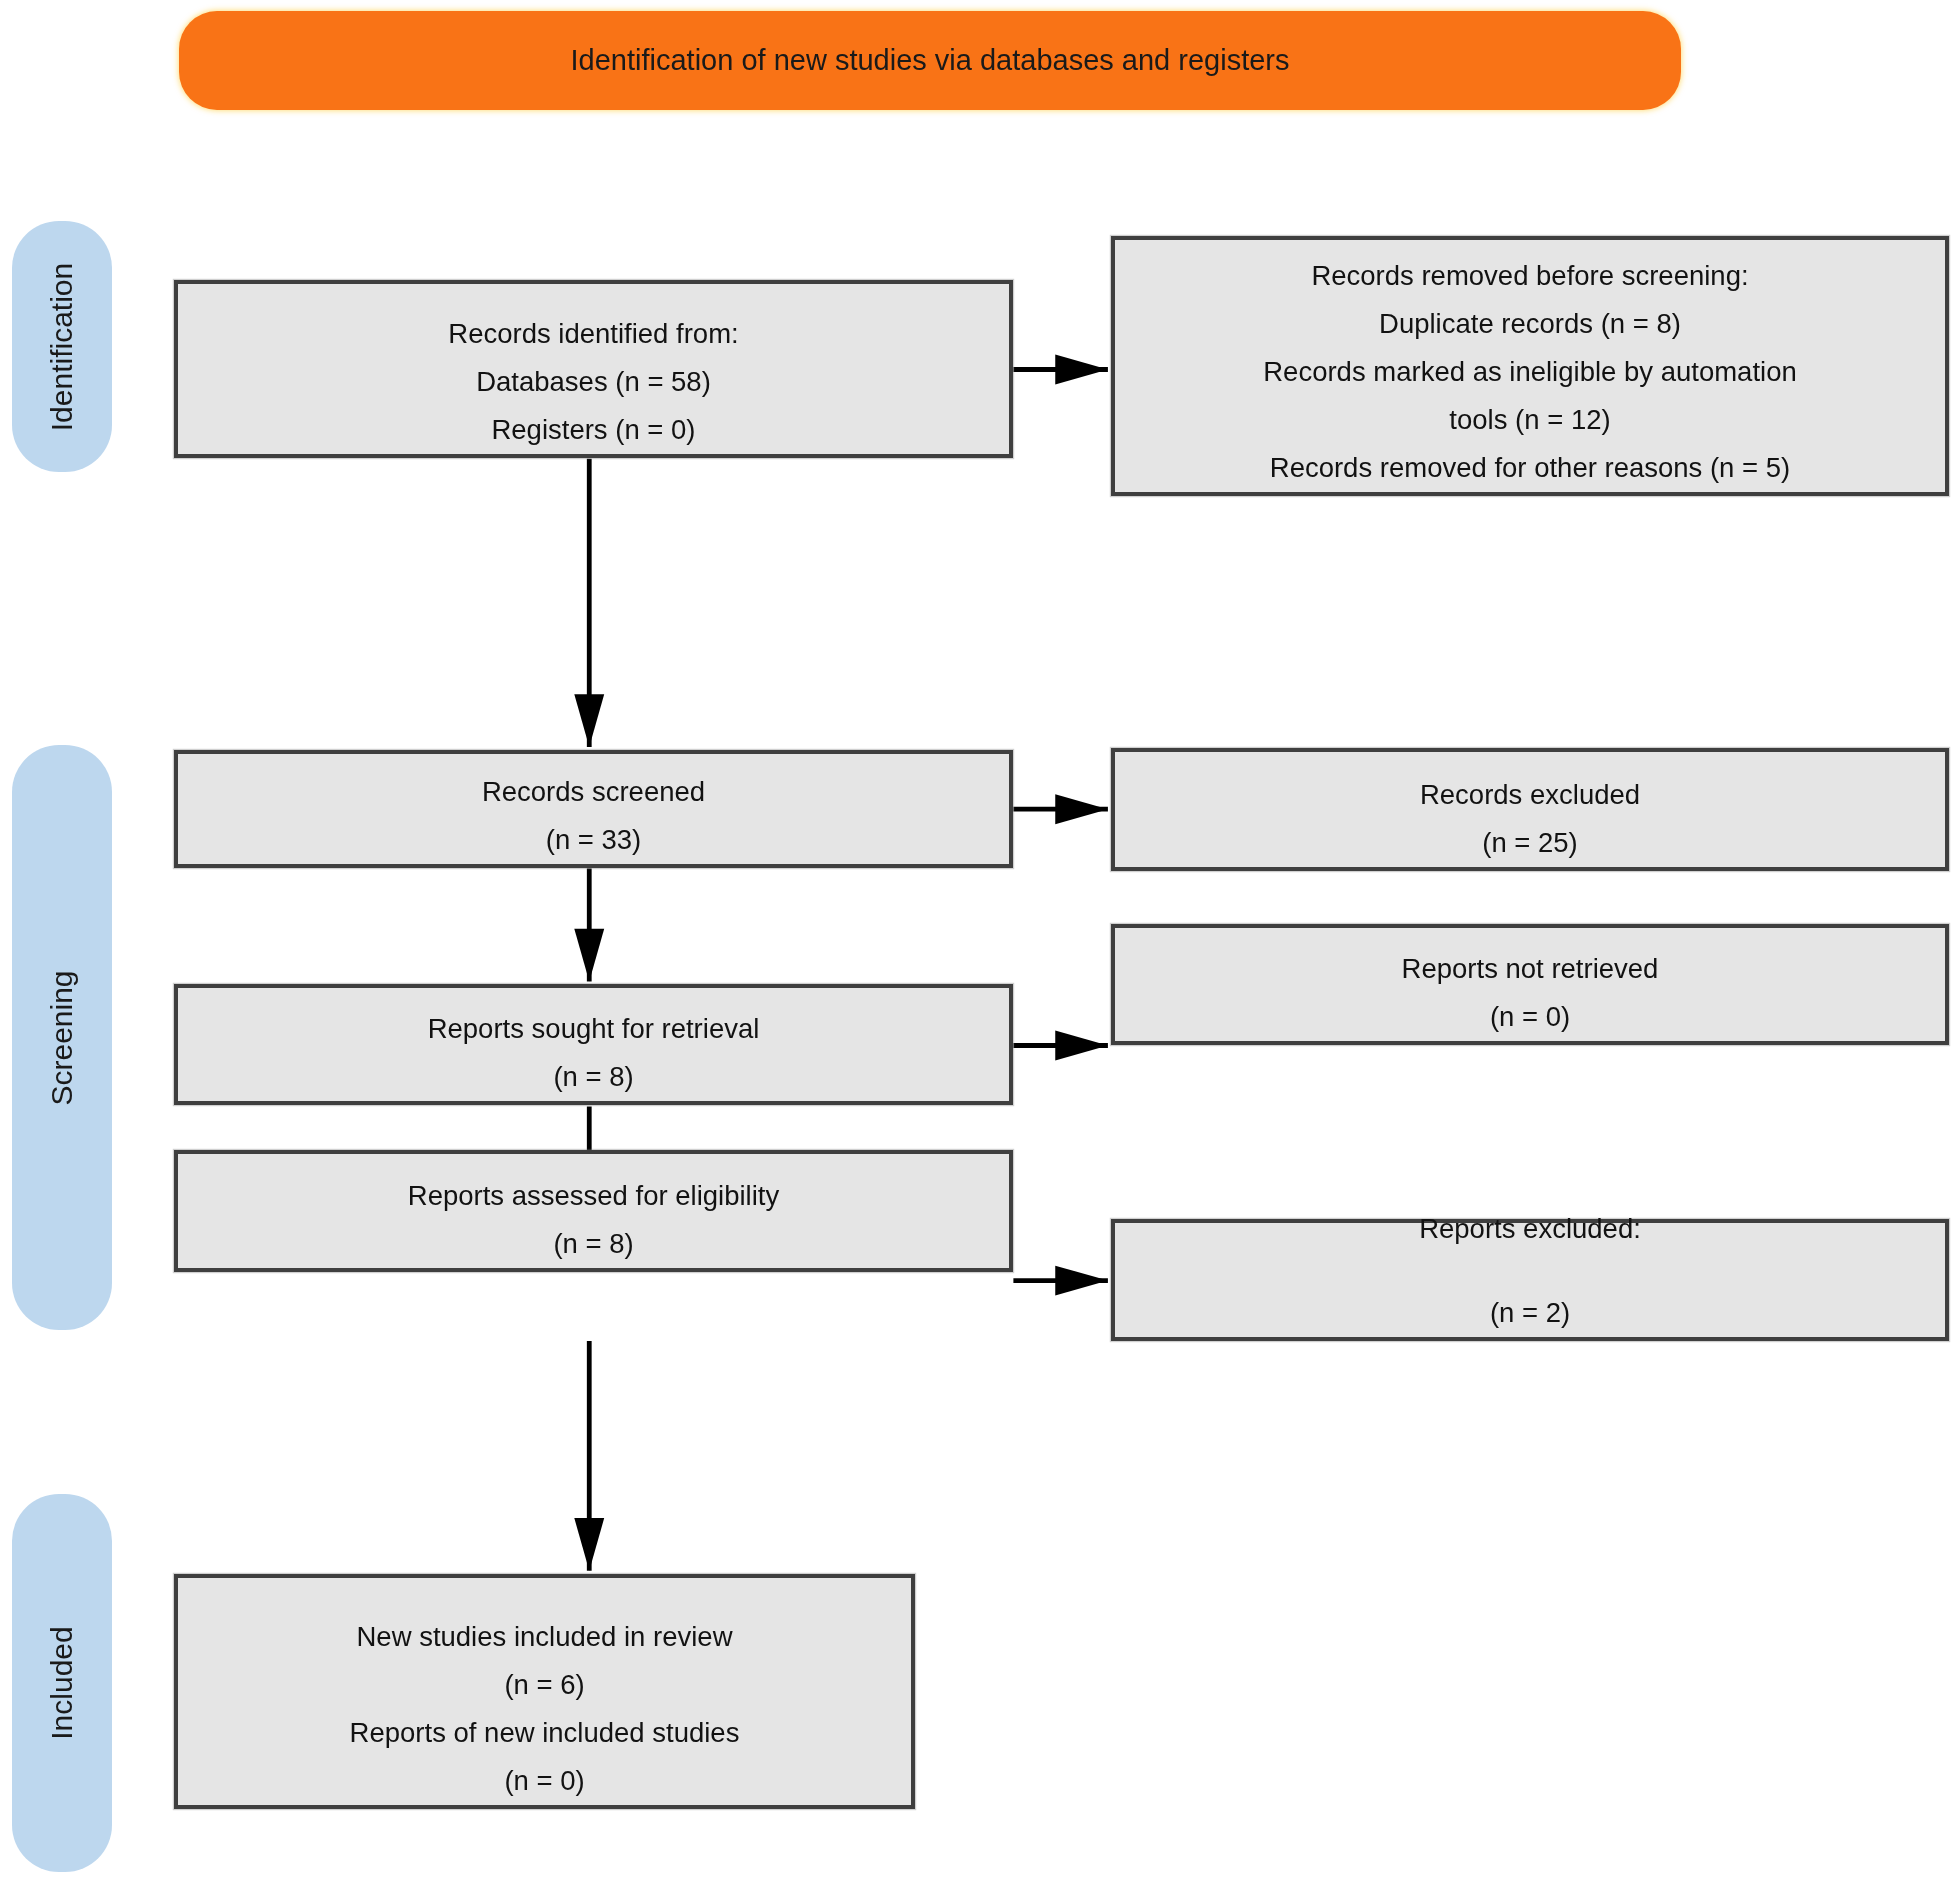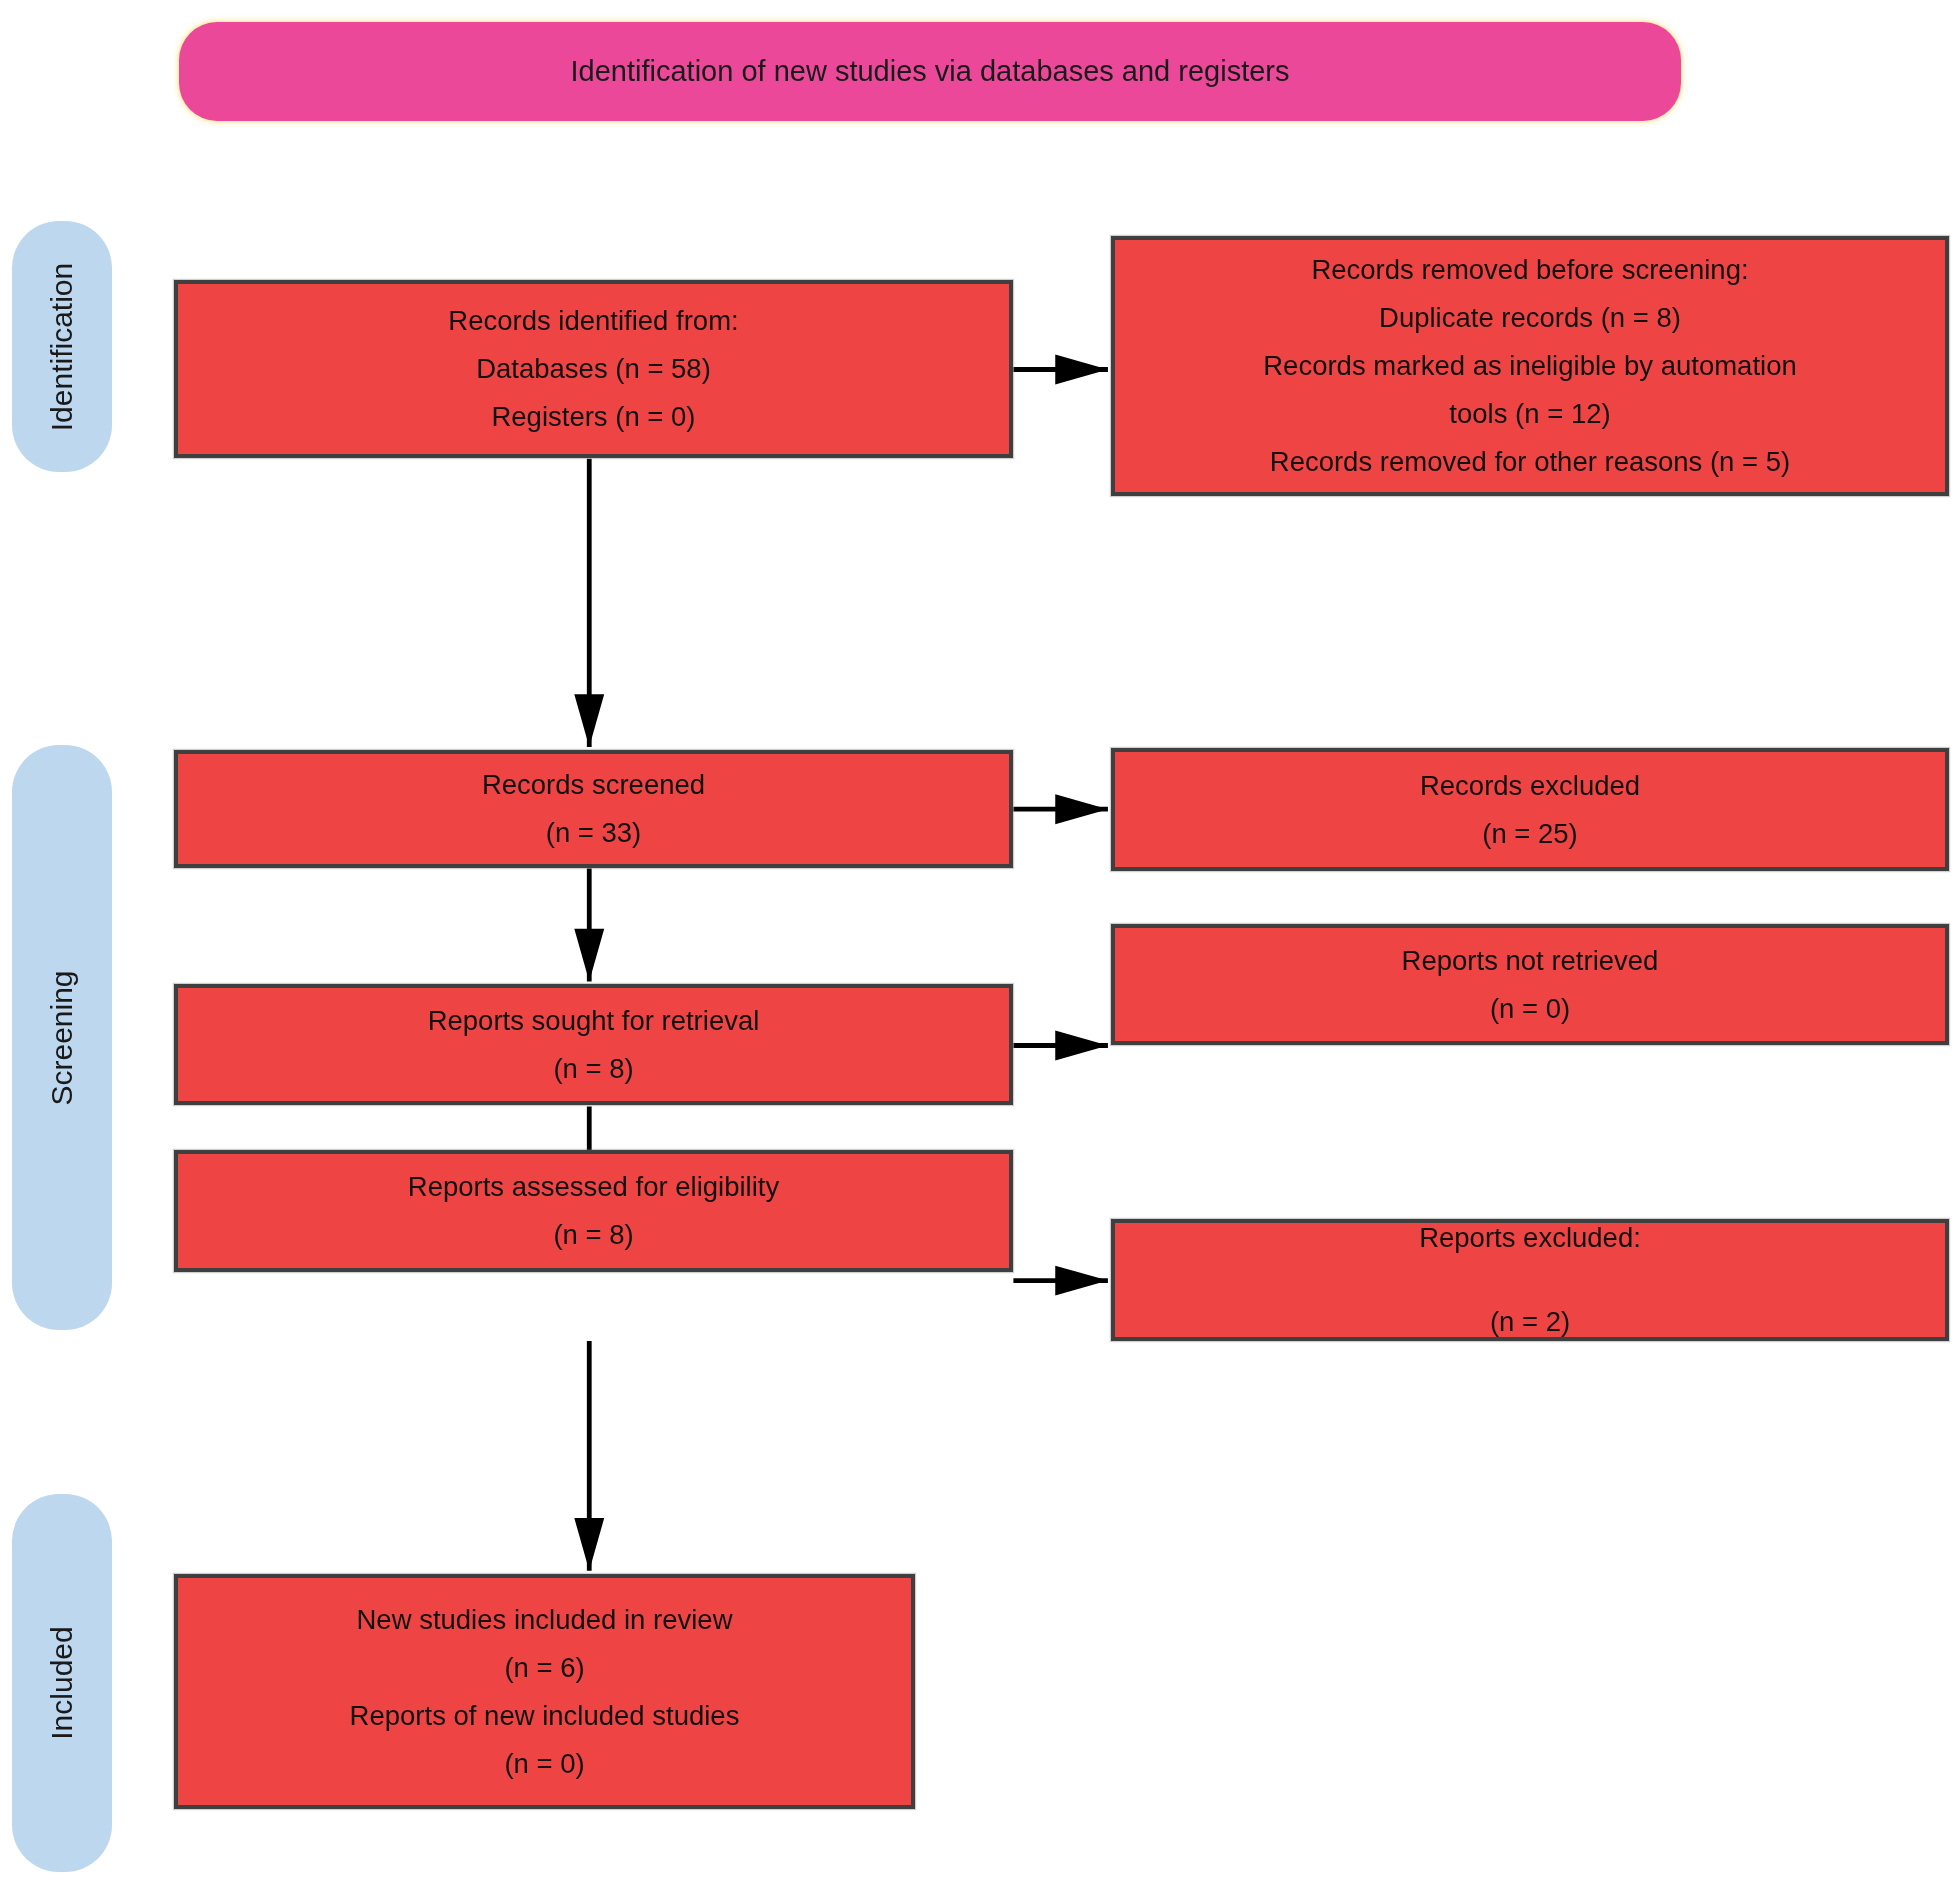--- a/index.html
+++ b/index.html
@@ -12,23 +12,23 @@
     color: #121212;
   }
   svg.arrows {
     position: absolute;
     left: 0; top: 0;
     width: 1955px; height: 1884px;
     pointer-events: none;
   }
   .banner {
     position: absolute;
-    left: 179px; top: 22px;
+    left: 179px; top: 11px;
     width: 1502px; height: 99px;
-    background: #ec4899;
+    background: #f97316;
     border-radius: 38px;
     display: flex;
     align-items: center;
     justify-content: center;
     font-size: 29px;
     color: #1a1a1a;
     box-shadow: 0 0 6px rgba(255,192,8,0.65);
   }
   .pill {
     position: absolute;
@@ -44,26 +44,26 @@
   .pill-screening      { top: 745px; height: 585px; }
   .pill-included       { top: 1494px; height: 378px; }
   .vtext {
     transform: rotate(-90deg);
     white-space: nowrap;
     font-size: 30px;
     color: #1a1a1a;
   }
   .box {
     position: absolute;
-    background: #ef4444;
+    background: #e5e5e5;
     border: 4.2px solid #3F3F3F;
     box-sizing: border-box;
     display: flex;
     flex-direction: column;
-    justify-content: center;
+    justify-content: flex-end;
     text-align: center;
     font-size: 27.5px;
     line-height: 48px;
     padding: 0 6px;
     box-shadow: 0 0 0 1.2px rgba(120,120,120,0.35);
   }
   #box-identified       { left: 174px;  top: 280px;  width: 839px; height: 178px; }
   #box-removed          { left: 1111px; top: 236px;  width: 838px; height: 260px; }
   #box-screened         { left: 174px;  top: 750px; width: 839px; height: 118px; }
   #box-excluded         { left: 1111px; top: 748px; width: 838px; height: 123px; }

